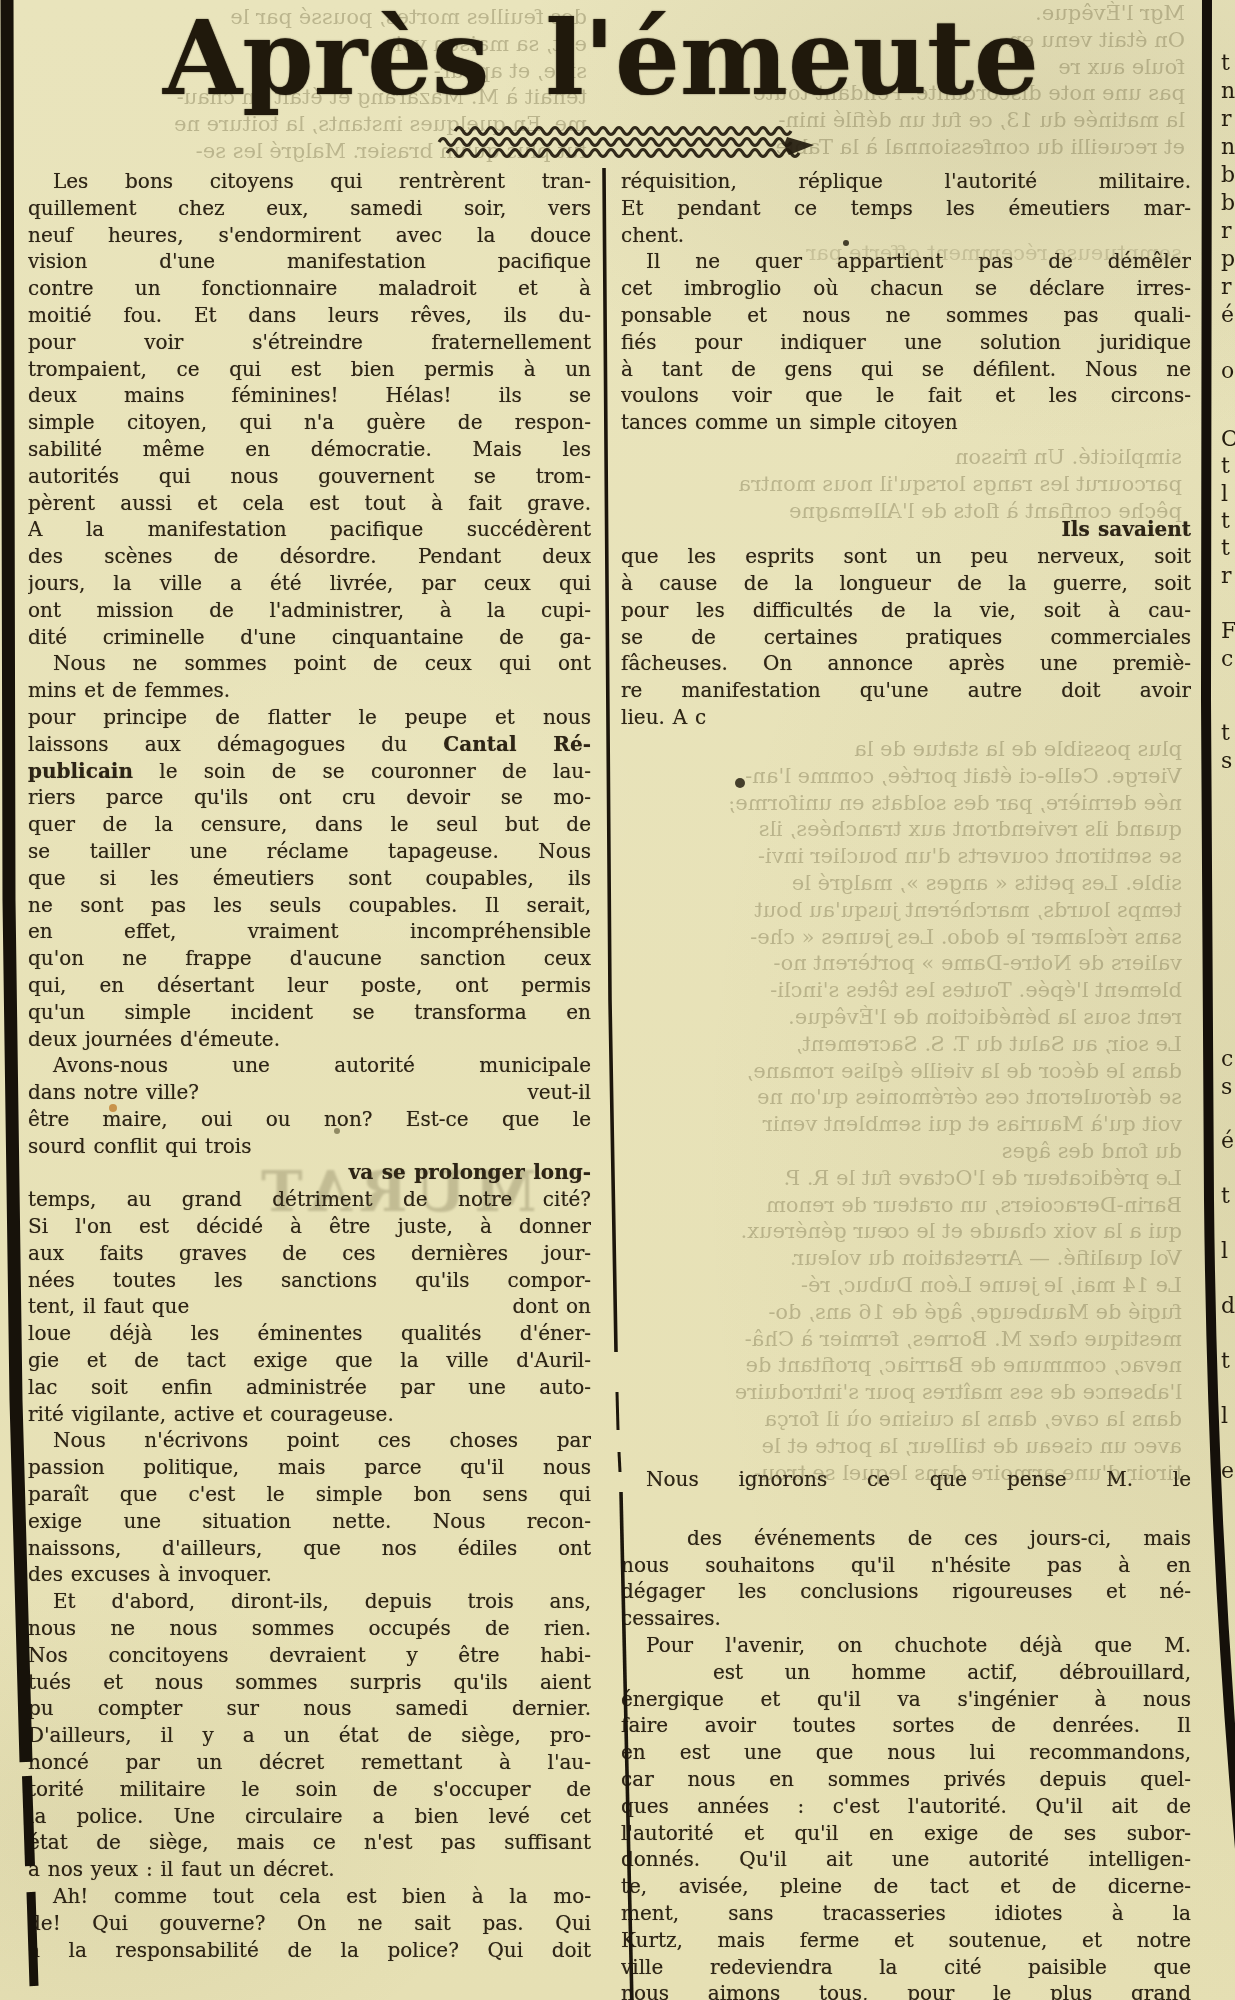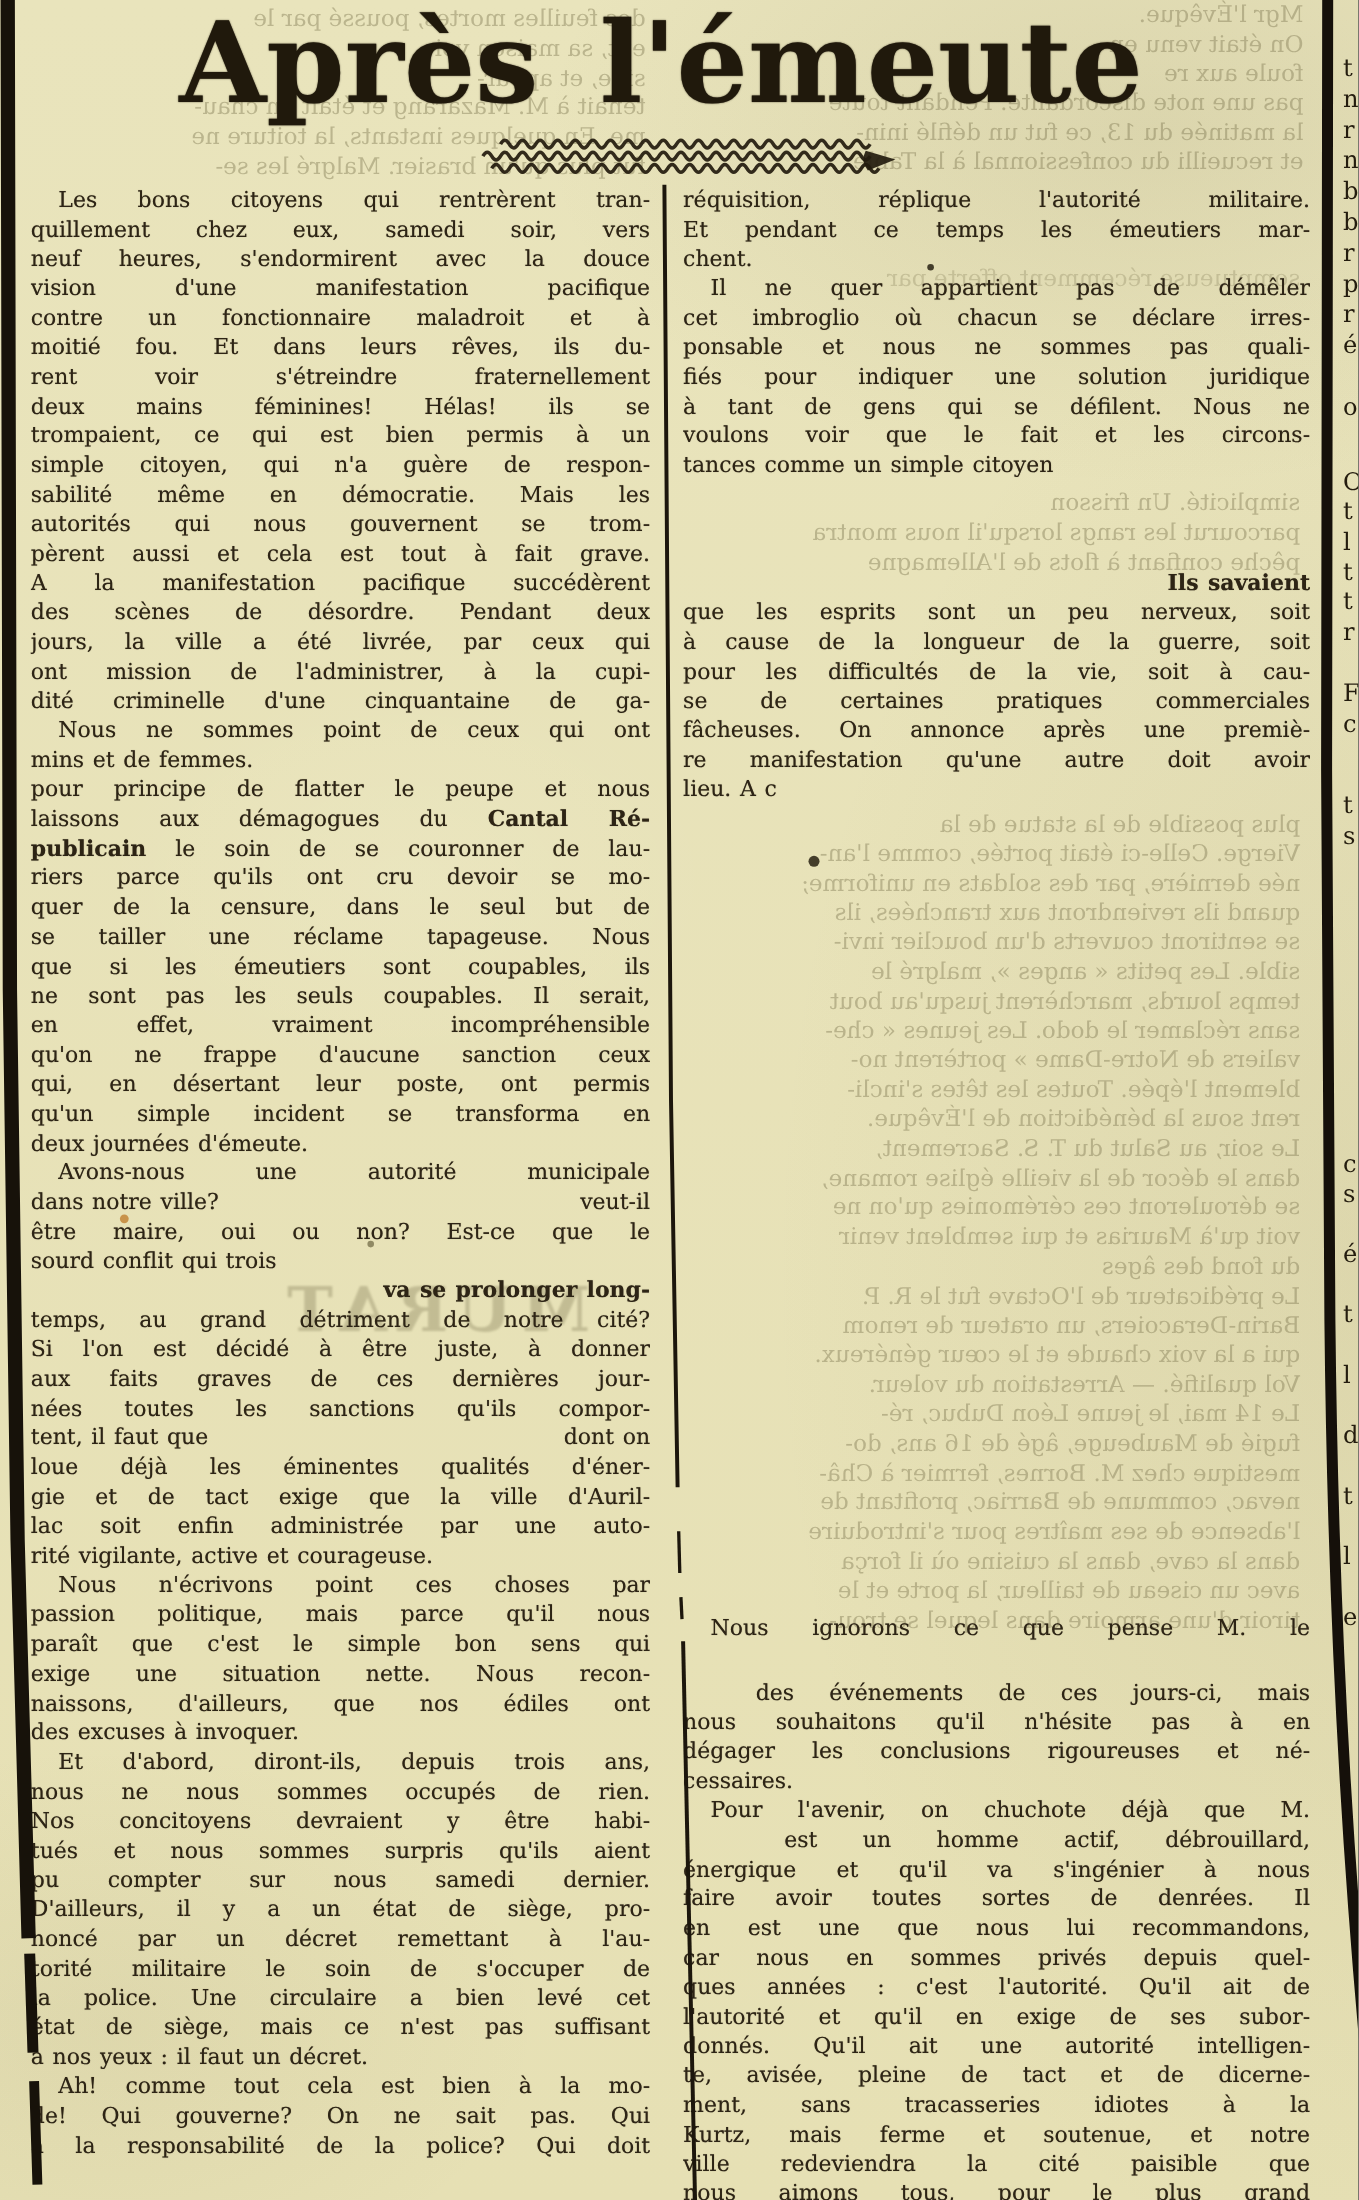--- a/index.html
+++ b/index.html
@@ -113,23 +113,23 @@
     <path d="M350,16 l27,8 -25,10 q-7,-9 -2,-18 z" fill="#231b0e" opacity=".92"></path>
   </svg>
 
   <div class="col" id="left-col">
       <div class="ln ind">Les bons citoyens qui rentrèrent tran-</div>
       <div class="ln">quillement chez eux, samedi soir, vers</div>
       <div class="ln">neuf heures, s'endormirent avec la douce</div>
       <div class="ln">vision d'une manifestation pacifique</div>
       <div class="ln">contre un fonctionnaire maladroit et à</div>
       <div class="ln">moitié fou. Et dans leurs rêves, ils du-</div>
-      <div class="ln">rent voir s'étreindre fraternellement</div>
+      <div class="ln">pour voir s'étreindre fraternellement</div>
+      <div class="ln">trompaient, ce qui est bien permis à un</div>
       <div class="ln">deux mains féminines! Hélas! ils se</div>
-      <div class="ln">trompaient, ce qui est bien permis à un</div>
       <div class="ln">simple citoyen, qui n'a guère de respon-</div>
       <div class="ln">sabilité même en démocratie. Mais les</div>
       <div class="ln">autorités qui nous gouvernent se trom-</div>
       <div class="ln">pèrent aussi et cela est tout à fait grave.</div>
       <div class="ln">A la manifestation pacifique succédèrent</div>
       <div class="ln">des scènes de désordre. Pendant deux</div>
       <div class="ln">jours, la ville a été livrée, par ceux qui</div>
       <div class="ln">ont mission de l'administrer, à la cupi-</div>
       <div class="ln">dité criminelle d'une cinquantaine de ga-</div>
       <div class="ln ind">Nous ne sommes point de ceux qui ont</div>

